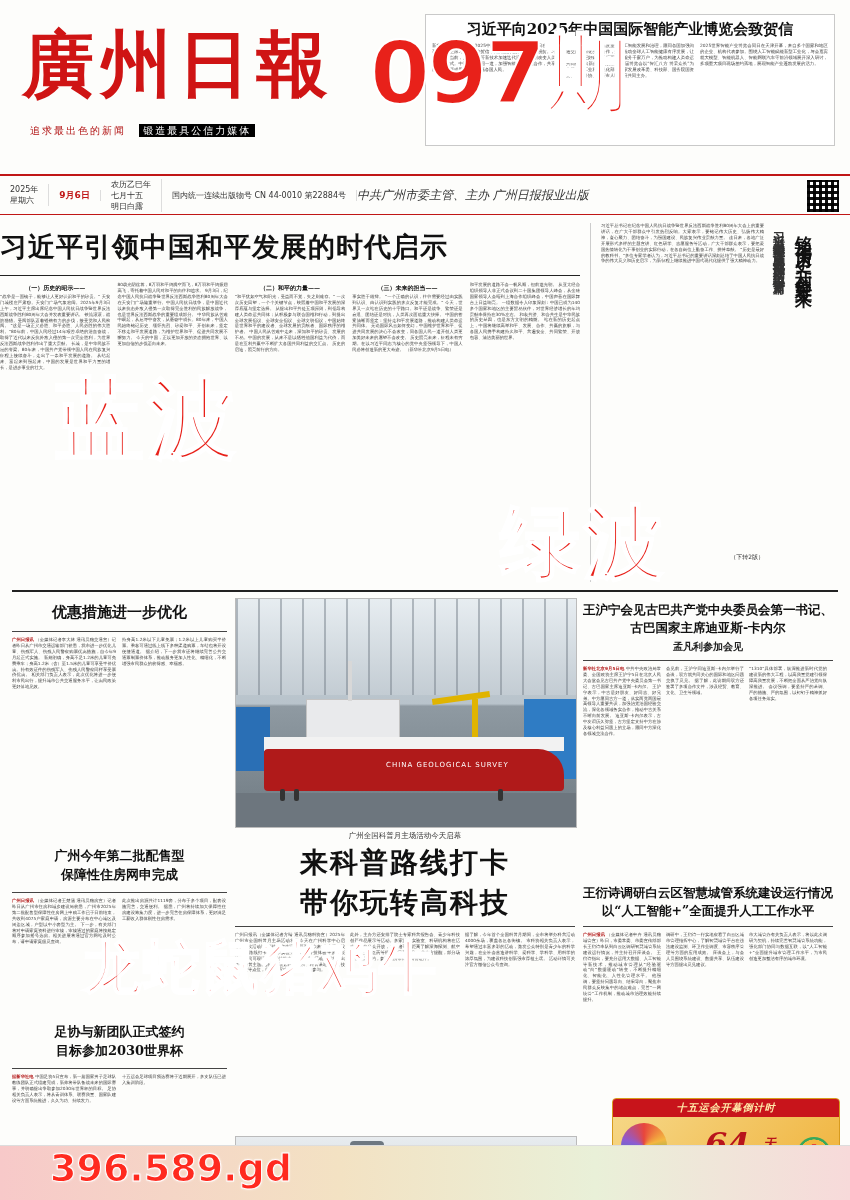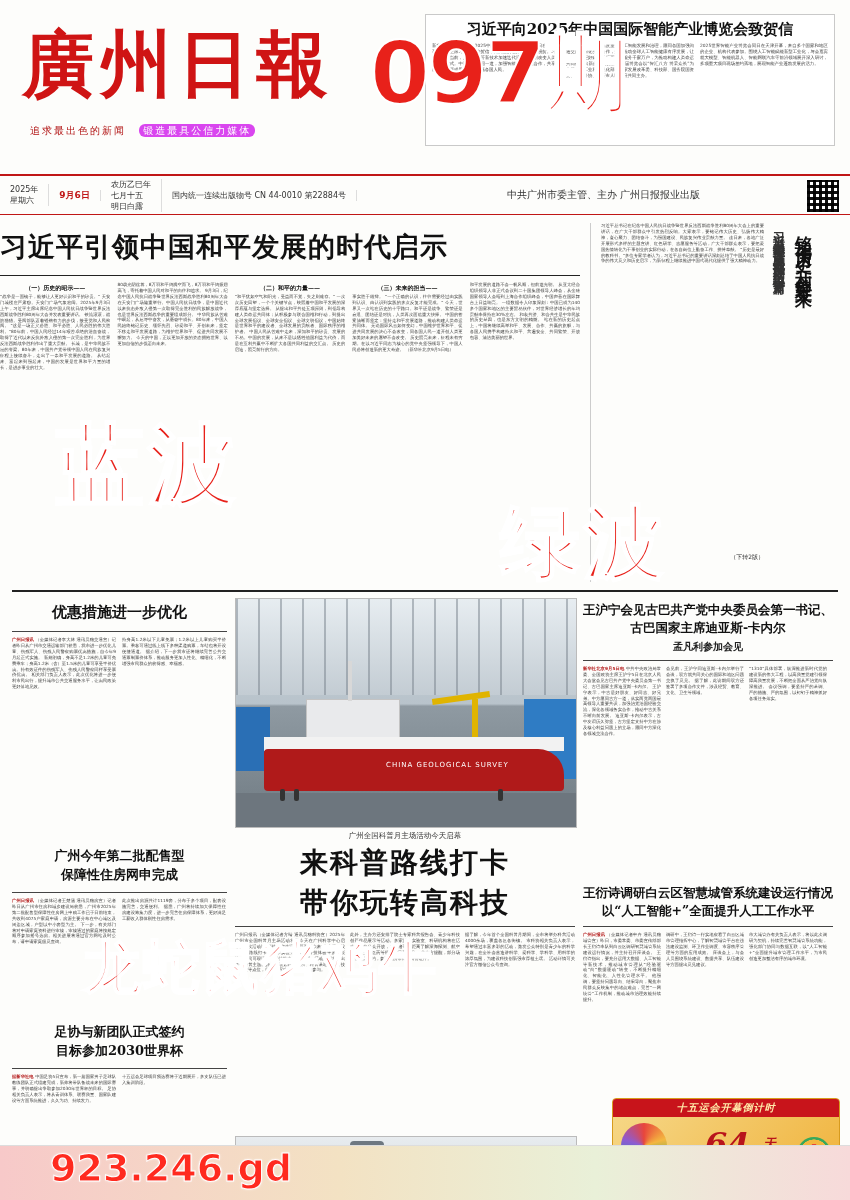--- a/index.html
+++ b/index.html
@@ -16,21 +16,21 @@
   .logo{
     position:absolute;left:22px;top:18px;width:360px;height:92px;
     color:#cf1414;font-family:"DejaVu Serif","Liberation Serif",serif;
     font-size:72px;font-weight:bold;letter-spacing:6px;line-height:92px;
     white-space:nowrap;
   }
   .logo-slogan{
     position:absolute;left:30px;top:124px;font-size:10px;color:#b11212;
     letter-spacing:2px;white-space:nowrap;
   }
-  .logo-slogan .box{background:#d946ef;color:#fff;padding:1px 4px;margin-left:8px;border-radius:6px;}
+  .logo-slogan .box{background:#000000;color:#fff;padding:1px 4px;margin-left:8px;}
 
   .top-right{
     position:absolute;left:425px;top:14px;width:408px;height:130px;
     border:1px solid #c9c9c9;background:#fff;
   }
   .tr-headline{
     text-align:center;font-family:"DejaVu Serif","Liberation Serif",serif;
     font-size:15px;font-weight:bold;color:#111;line-height:20px;padding:4px 6px 2px;
   }
   .tr-sub{
@@ -42,21 +42,21 @@
     overflow:hidden;height:74px;
   }
 
   
   .infobar{
     position:relative;height:38px;border-top:2px solid #c01616;border-bottom:1px solid #c01616;
     display:flex;align-items:center;font-size:8px;color:#333;
   }
   .infobar .seg{padding:0 10px;border-right:1px solid #ddd;line-height:11px;white-space:nowrap;}
   .infobar .date{color:#c01616;font-weight:bold;font-size:9px;}
-  .infobar .wide{flex:1;border-right:none;text-align:center;font-size:10px;}
+  .infobar .wide{flex:1;border-right:none;font-size:12px;font-style:italic;}
   .qr{
     position:absolute;right:10px;top:3px;width:32px;height:32px;
     background:
       repeating-linear-gradient(0deg,#111 0 3px,#fff 3px 6px),
       repeating-linear-gradient(90deg,#111 0 3px,#fff 3px 6px);
     background-blend-mode:multiply;border:1px solid #fff;
   }
 
   
   .lead-wrap{position:relative;padding:8px 12px 0 0;display:flex;}
@@ -182,21 +182,21 @@
 
   
   .wm{
     position:absolute;color:#e8211a;font-weight:bold;
     font-family:"DejaVu Sans","Liberation Sans",sans-serif;
     -webkit-text-stroke:2px #ffffff;
     text-shadow:0 0 3px rgba(255,255,255,.9);
     pointer-events:none;white-space:nowrap;
   }
   #wm-097{left:370px;top:16px;font-size:86px;letter-spacing:-2px;}
-  #wm-blue{left:56px;top:360px;font-size:88px;letter-spacing:4px;margin-top:46px;}
+  #wm-blue{left:56px;top:360px;font-size:88px;letter-spacing:4px;}
   #wm-green{left:500px;top:490px;font-size:80px;letter-spacing:4px;}
   #wm-zodiac{left:84px;top:930px;font-size:57px;letter-spacing:2px;}
   #wm-url{left:50px;top:1146px;font-size:38px;color:#ff2a1f;-webkit-text-stroke:1px #fff;}
 
   .footer-strip{
     position:absolute;left:0;bottom:0;width:850px;height:54px;
     background:linear-gradient(90deg,#f7c9c9,#f3e2c3 40%,#e9f0d8 70%,#f7dada);
     border-top:1px solid #ddd;
   }
 </style>
@@ -476,15 +476,15 @@
     <div class="adday">天</div>
     <div class="flower"></div>
   </div>
 
   <div class="footer-strip"></div>
 
   <div class="wm" id="wm-097">097期</div>
   <div class="wm" id="wm-blue">蓝波</div>
   <div class="wm" id="wm-green">绿波</div>
   <div class="wm" id="wm-zodiac">龙蛇鼠猪鸡牛</div>
-  <div class="wm" id="wm-url">923.246.gd</div>
+  <div class="wm" id="wm-url">396.589.gd</div>
 
 </div>
 
 </body></html>

